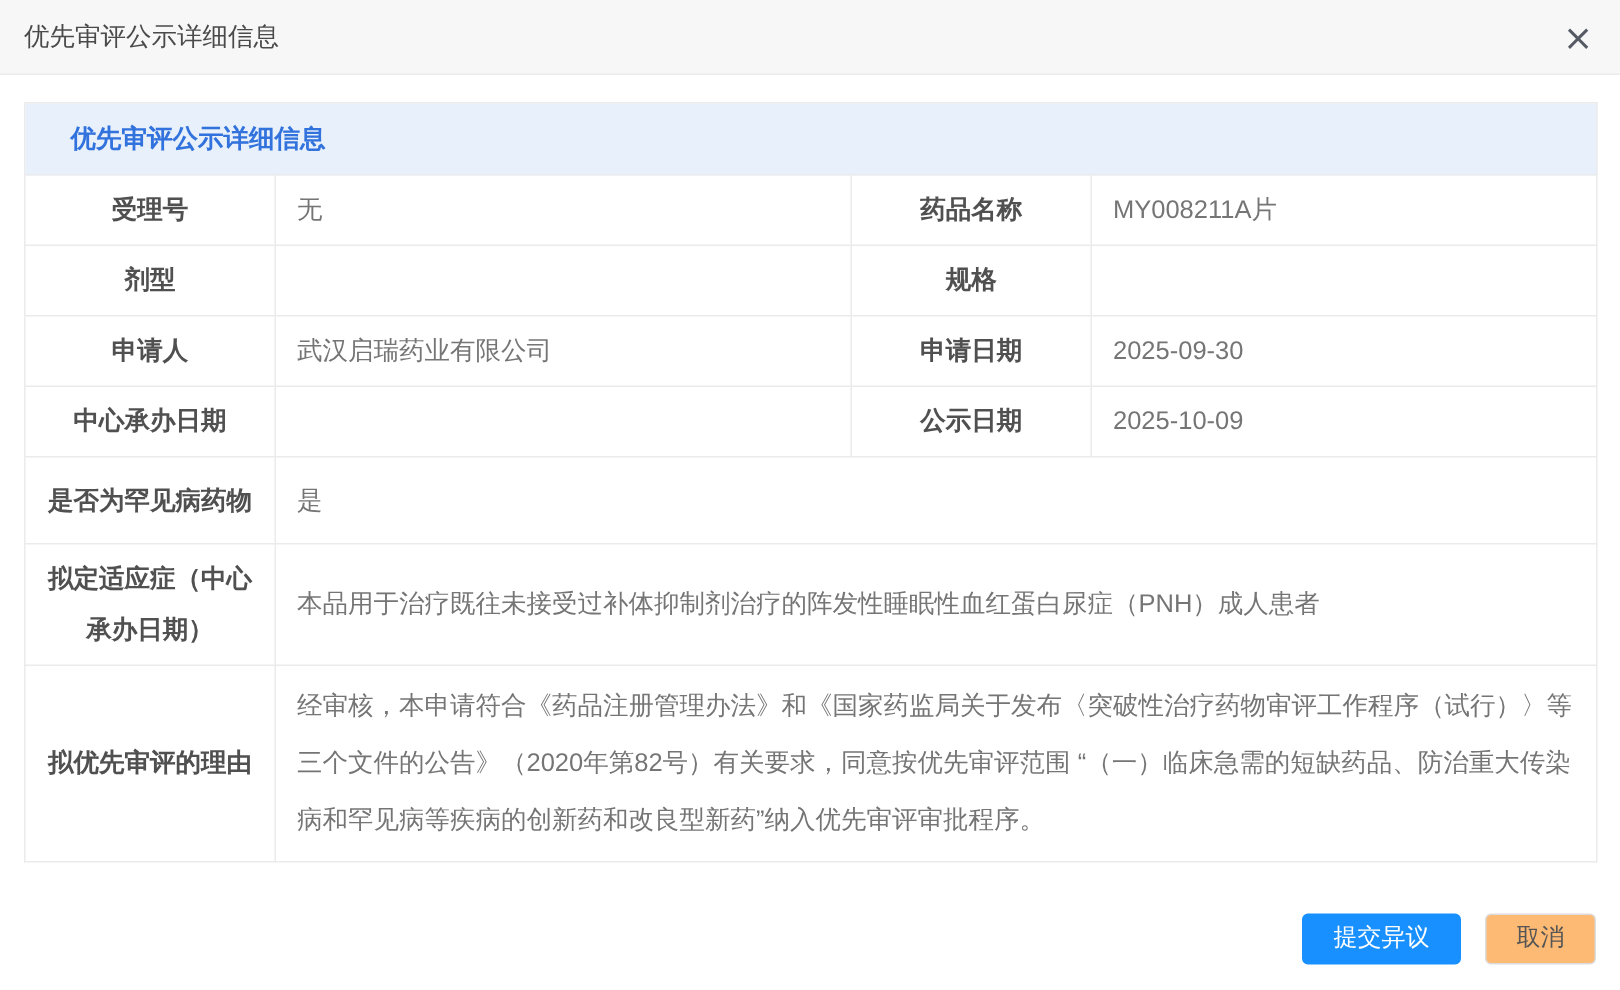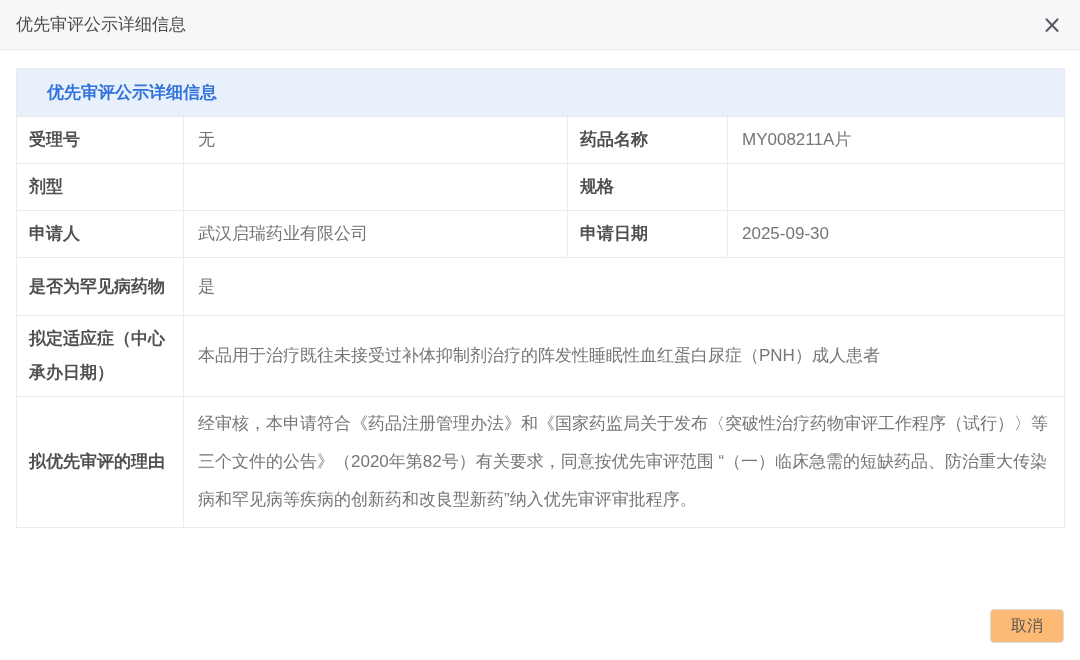--- a/index.html
+++ b/index.html
@@ -31,21 +31,21 @@
     font-size:17px;
   }
   .info-table td {
     border:1px solid #ebebeb; vertical-align:middle;
   }
   .thead-cell {
     height:48px; background:#e8f1fb; color:#3272dd; font-weight:bold;
     padding:0 0 0 30px; text-align:left;
   }
   td.lbl {
-    font-weight:bold; color:#505050; text-align:left;
+    font-weight:bold; color:#505050; text-align:center;
     padding:6px 12px; line-height:34px;
   }
   td.val {
     color:#757575; text-align:left; padding:6px 14px; line-height:34px;
   }
   tr.r-norm td { height:47px; }
   tr.r-rare td { height:58px; }
   tr.r-indic td { height:80px; }
   tr.r-reason td { height:114px;margin-top:24px; }
   td.val-long { line-height:38px; padding:8px 14px; }
@@ -103,35 +103,42 @@
         <td class="val"></td>
       </tr>
 
       <tr class="r-norm">
         <td class="lbl">申请人</td>
         <td class="val">武汉启瑞药业有限公司</td>
         <td class="lbl">申请日期</td>
         <td class="val">2025-09-30</td>
       </tr>
 
+      <tr class="r-norm">
+        <td class="lbl">中心承办日期</td>
+        <td class="val"></td>
+        <td class="lbl">公示日期</td>
+        <td class="val">2025-10-09</td>
+      </tr>
 
       <tr class="r-rare">
         <td class="lbl">是否为罕见病药物</td>
         <td class="val" colspan="3">是</td>
       </tr>
 
       <tr class="r-indic">
         <td class="lbl">拟定适应症（中心承办日期）</td>
         <td class="val" colspan="3">本品用于治疗既往未接受过补体抑制剂治疗的阵发性睡眠性血红蛋白尿症（PNH）成人患者</td>
       </tr>
 
       <tr class="r-reason">
         <td class="lbl">拟优先审评的理由</td>
         <td class="val val-long" colspan="3">经审核，本申请符合《药品注册管理办法》和《国家药监局关于发布〈突破性治疗药物审评工作程序（试行）〉等三个文件的公告》（2020年第82号）有关要求，同意按优先审评范围 “（一）临床急需的短缺药品、防治重大传染病和罕见病等疾病的创新药和改良型新药”纳入优先审评审批程序。</td>
       </tr>
     </tbody>
   </table>
 
   <div class="dialog-footer">
+    <button class="btn btn-primary">提交异议</button>
     <button class="btn btn-plain">取消</button>
   </div>
 
 </div>
 
 </body></html>

